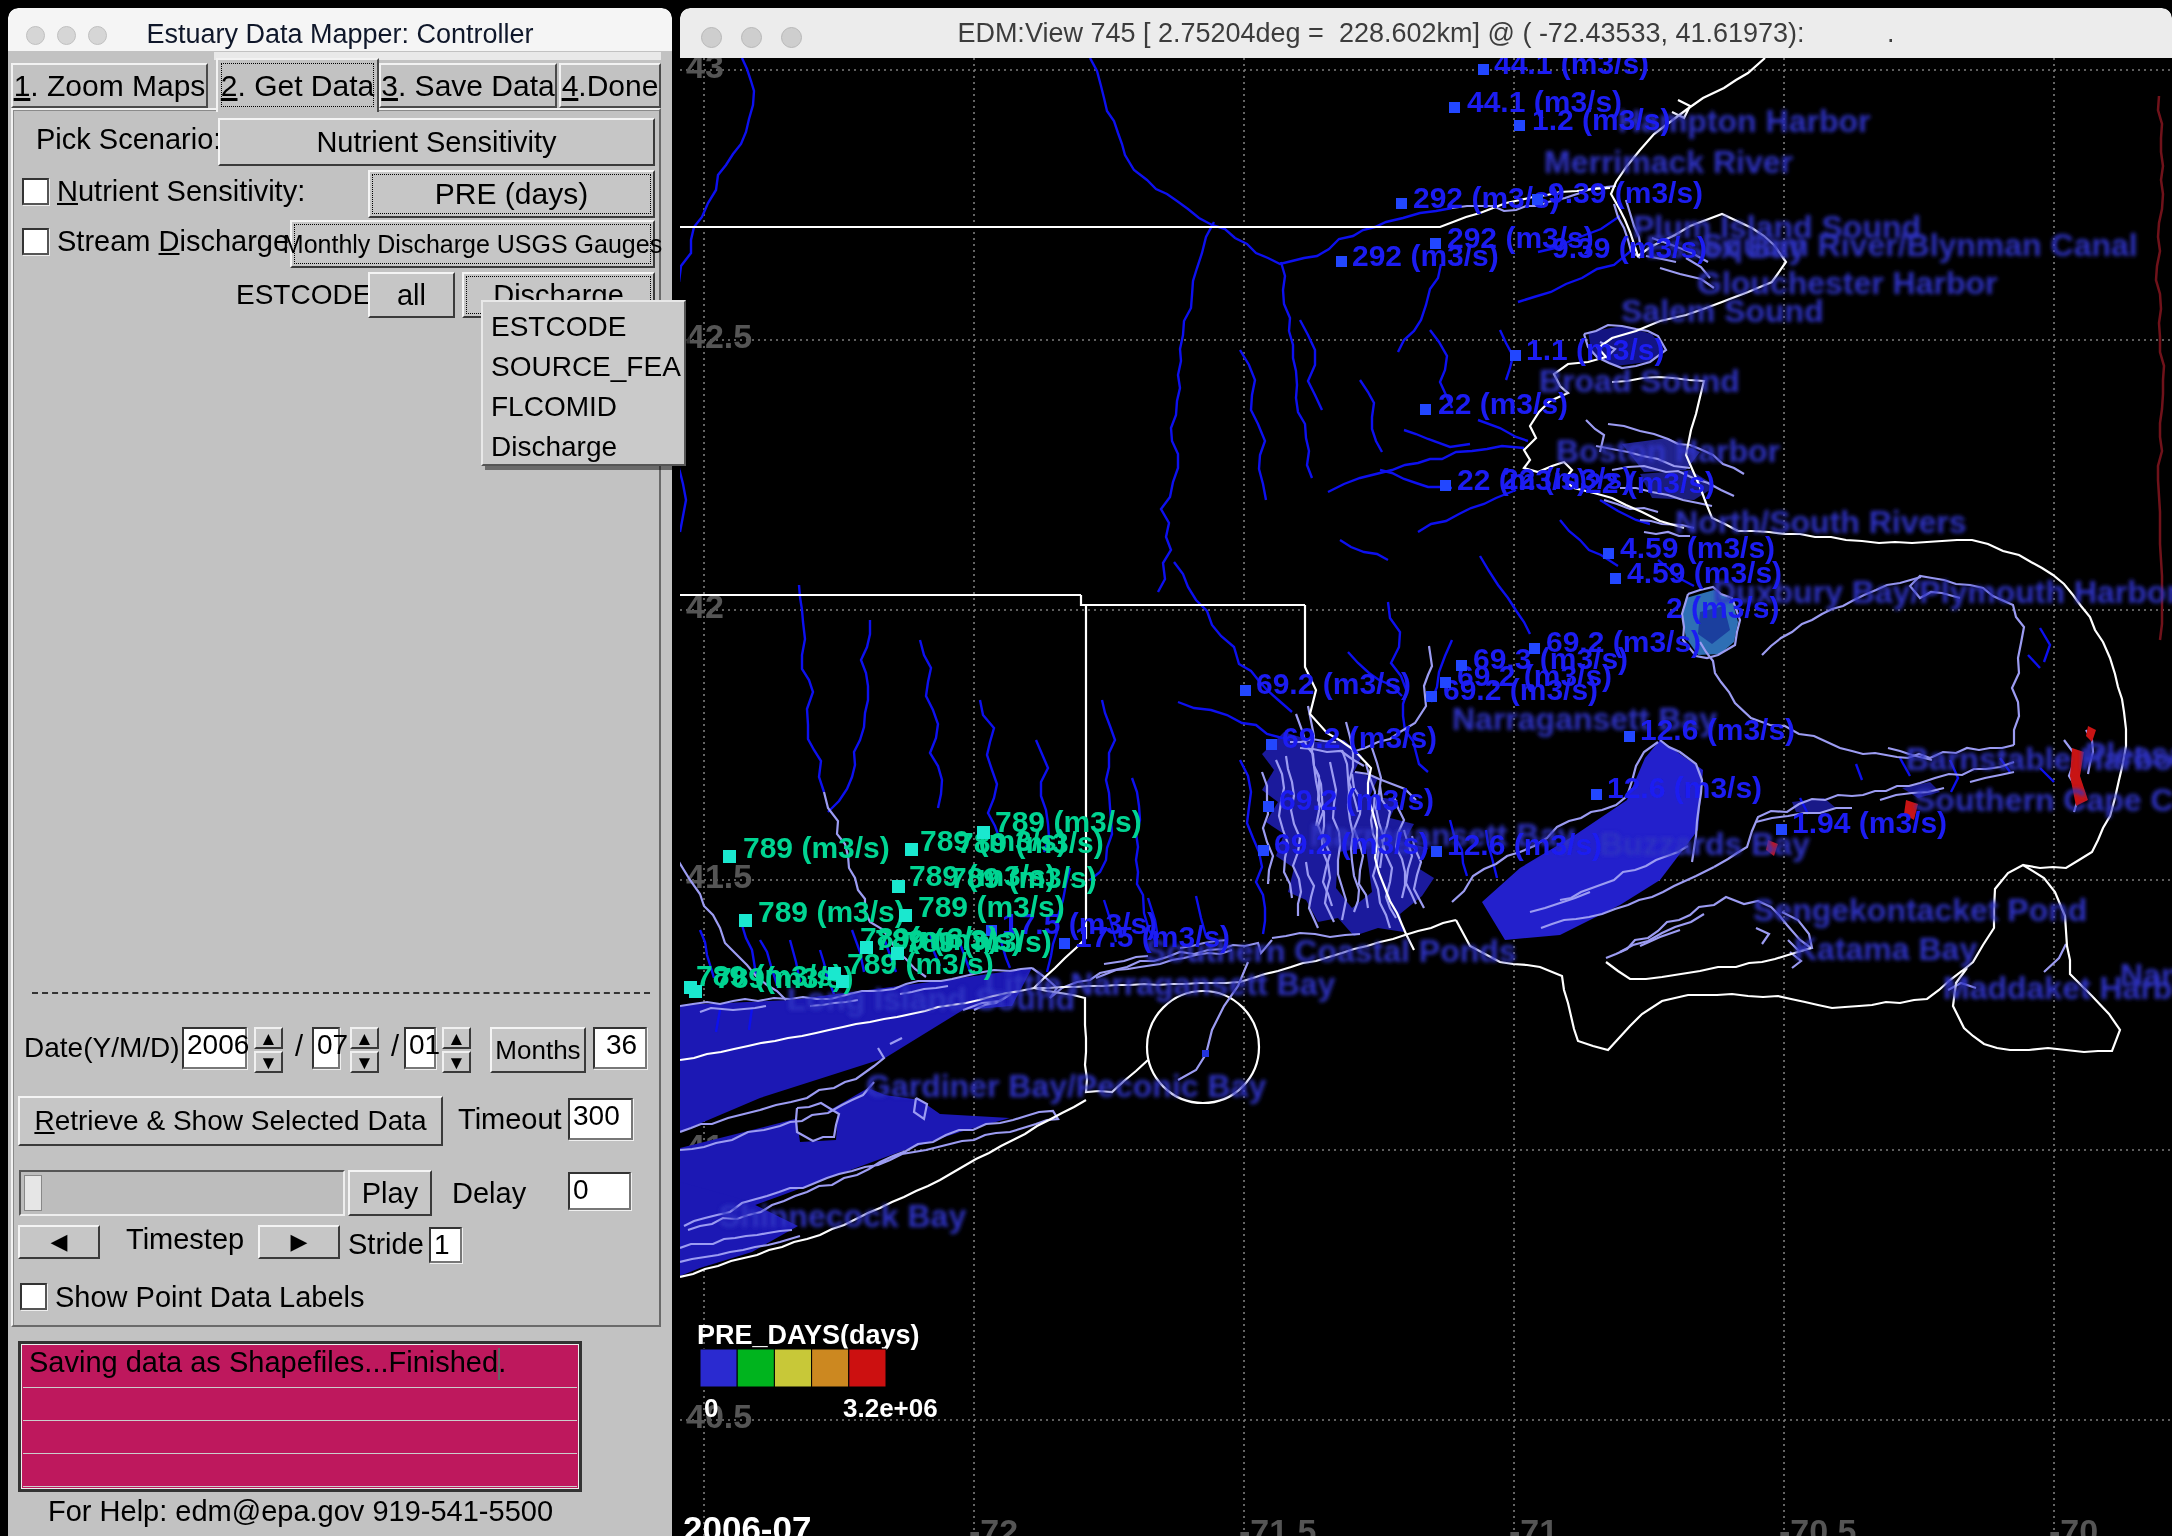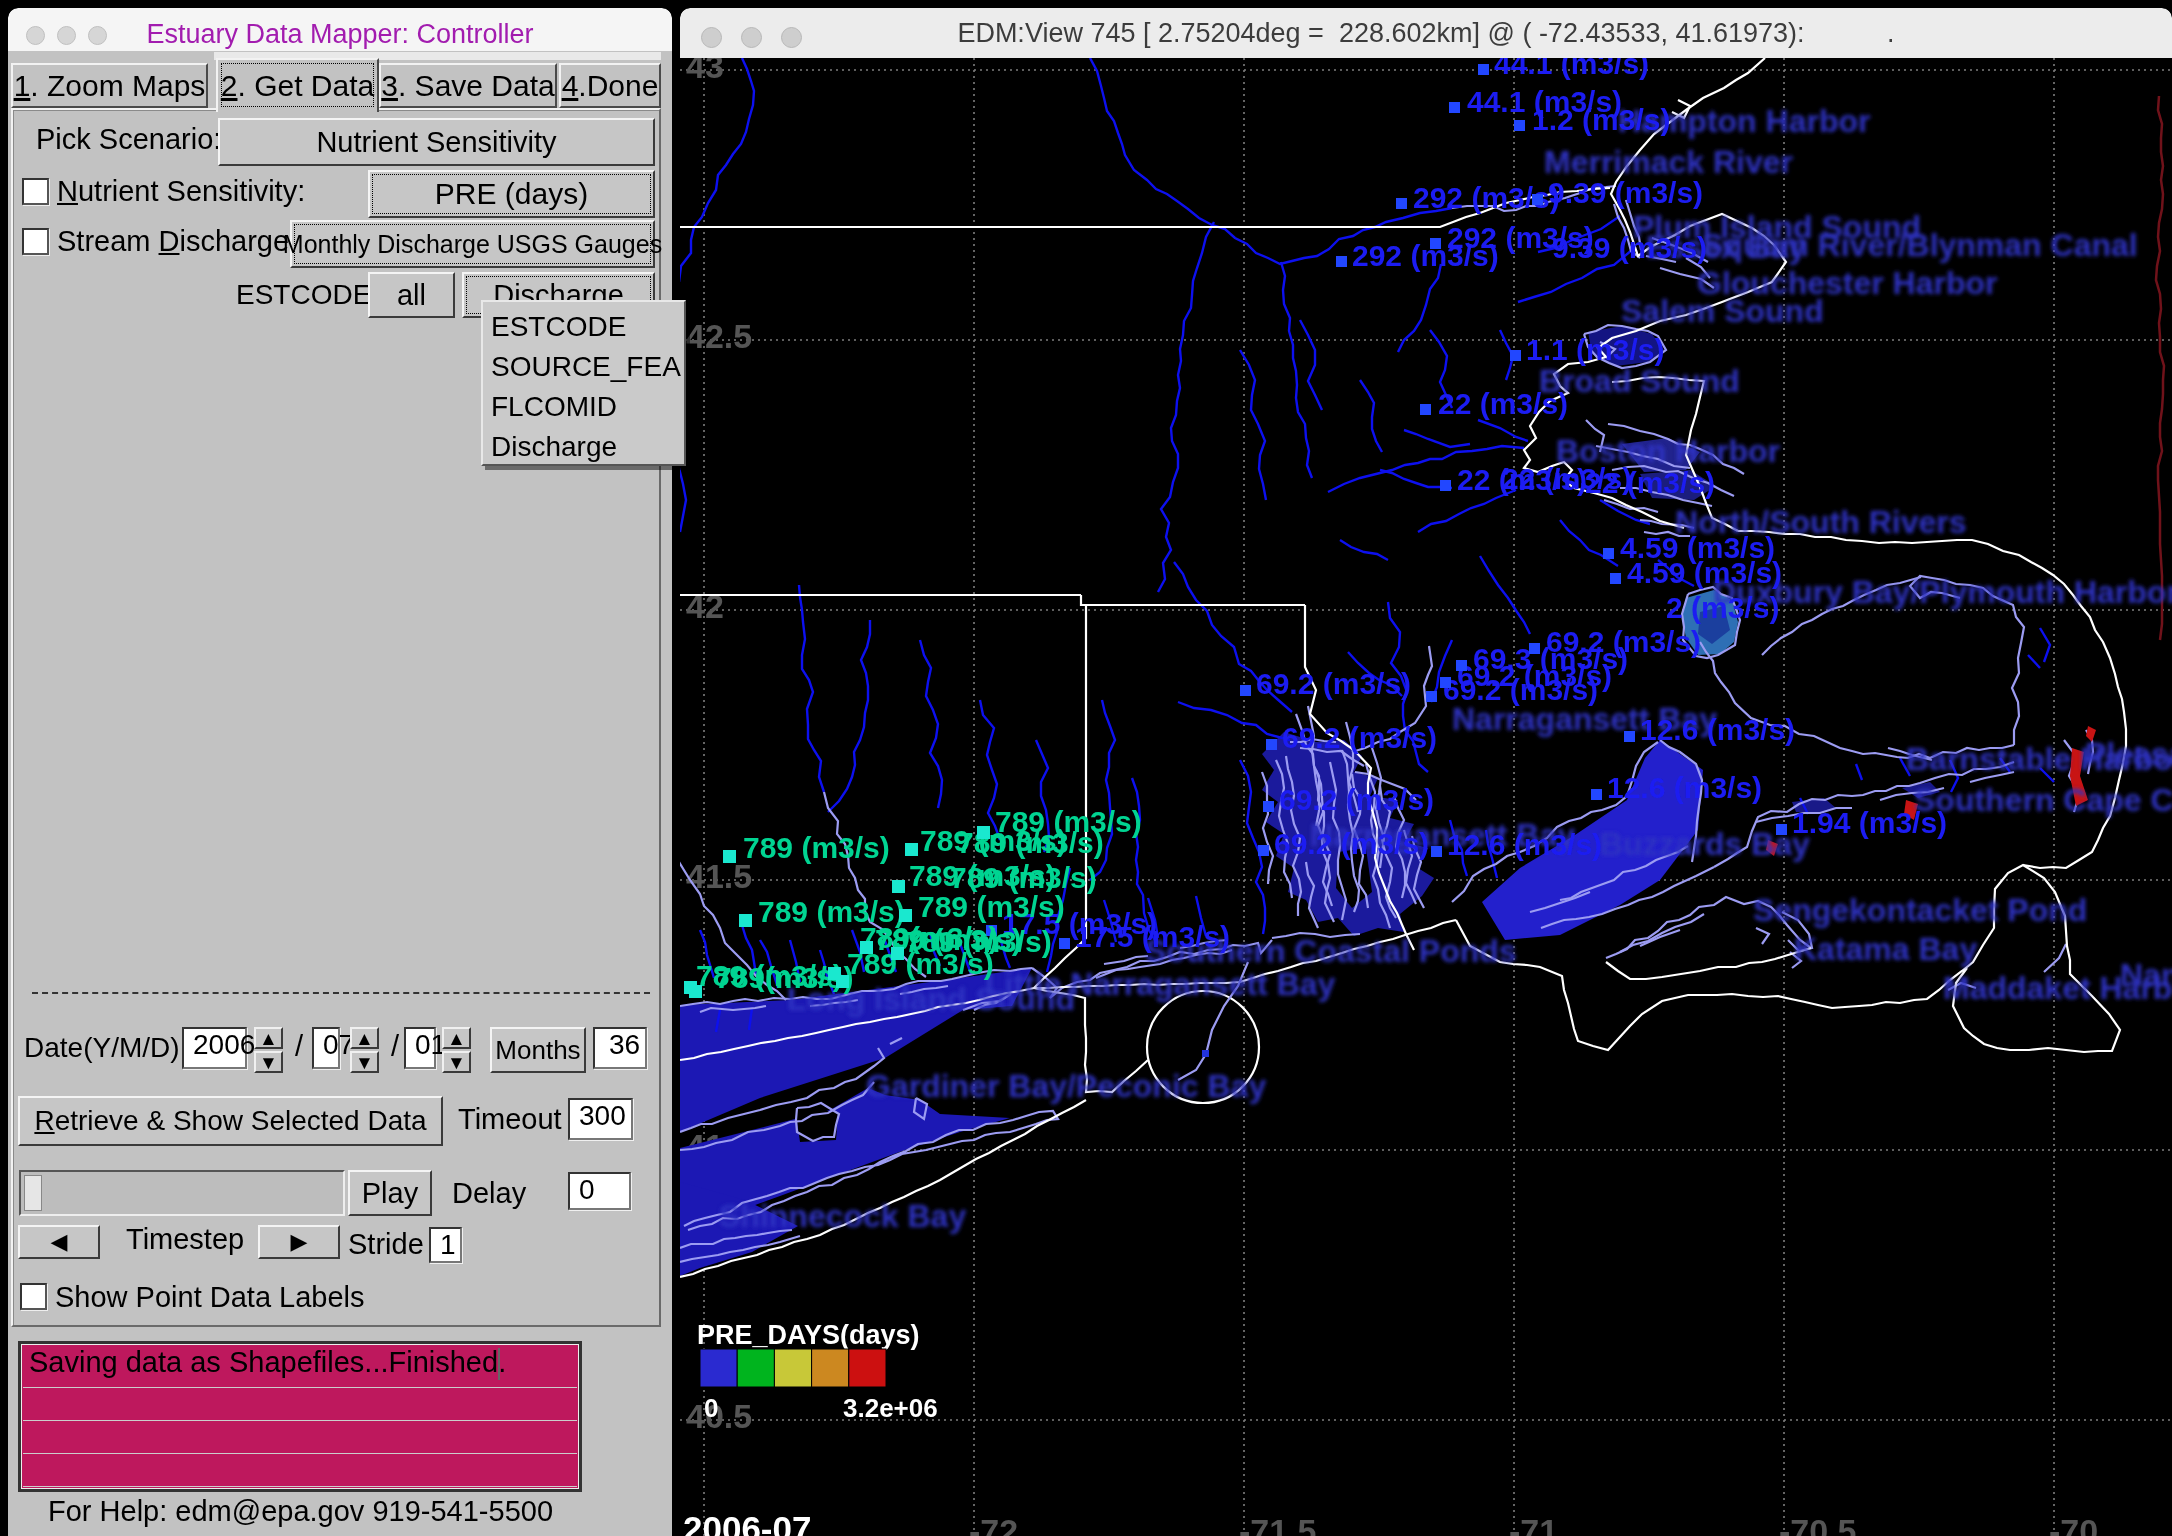--- a/index.html
+++ b/index.html
@@ -11,37 +11,37 @@
 .body{position:absolute;left:0;top:43px;right:0;bottom:0;background:#c2c2c2}
 .tab{position:absolute;display:flex;align-items:center;justify-content:center;background:#c2c2c2;color:#000;
  border-top:2px solid #f2f2f2;border-left:2px solid #f2f2f2;border-right:2px solid #4a4a4a;border-bottom:2px solid #4a4a4a}
 .tab.active{border-bottom:none;outline:1px dotted #000;outline-offset:-6px;z-index:2}
 .frame{position:absolute;border:2px solid #f2f2f2;border-right-color:#6a6a6a;border-bottom-color:#6a6a6a;box-shadow:inset 1px 1px 0 #8a8a8a}
 .btn{position:absolute;display:flex;align-items:center;justify-content:center;background:#c6c6c6;color:#000;
  border-top:2px solid #f4f4f4;border-left:2px solid #f4f4f4;border-right:2px solid #3a3a3a;border-bottom:2px solid #3a3a3a;white-space:nowrap}
 .btn.dot{outline:1px dotted #000;outline-offset:-5px}
 .lbl{position:absolute;font-size:29px;color:#000;white-space:nowrap}
 .cb{position:absolute;width:27px;height:27px;background:#fff;border:2px solid #555;border-top-color:#333;border-left-color:#333;box-shadow:1px 1px 0 #eee}
-.ent{position:absolute;background:#fff;color:#000;font-size:28px;padding-left:9px;border:2px solid #777;border-top-color:#333;border-left-color:#333;box-shadow:1px 1px 0 #f0f0f0}
+.ent{position:absolute;background:#fff;color:#000;font-size:28px;padding-left:3px;border:2px solid #777;border-top-color:#333;border-left-color:#333;box-shadow:1px 1px 0 #f0f0f0}
 .spin{position:absolute;width:29px;height:46px}
 .su,.sd{width:29px;height:22px;background:#c6c6c6;border-top:2px solid #f0f0f0;border-left:2px solid #f0f0f0;border-right:2px solid #3a3a3a;border-bottom:2px solid #3a3a3a;font-size:19px;text-align:center;line-height:19px;color:#000}
 .sd{margin-top:2px}
 .trough{position:absolute;background:#bdbdbd;border:2px solid #555;border-bottom-color:#eee;border-right-color:#eee}
 .pb{position:absolute;left:3px;top:3px;width:18px;height:36px;background:#e6e6e6;border:1px solid #888}
 .tarea{position:absolute;background:#be185d;border:3px solid #333;box-shadow:0 0 0 1px #eee inset}
 .tline{position:absolute;left:2px;right:2px;border-top:1px solid #ccc}
 .menu{position:absolute;background:#cacaca;border:2px solid #e8e8e8;border-right-color:#555;border-bottom-color:#555;box-shadow:4px 4px 0 rgba(0,0,0,.45);z-index:50}
 .mi{position:absolute;left:8px;font-size:28px;color:#000;white-space:nowrap}
 </style></head><body>
 <div class="win" style="left:8px;top:8px;width:664px;height:1528px">
     <div class="tbar" style="background:#f5f5f5">
       <span class="tl" style="left:18px"></span>
       <span class="tl" style="left:49px"></span>
       <span class="tl" style="left:80px"></span>
-      <div class="ttxt" style="color:#a21caf;line-height:52px">Estuary Data Mapper: Controller</div>
+      <div class="ttxt" style="color:#0f172a;line-height:52px">Estuary Data Mapper: Controller</div>
     </div>
     <div class="body">
       <div style="position:absolute;left:206px;top:1px;width:447px;height:8px;background:#e9e9e9"></div>
       <div class="tab" style="left:3px;top:12px;width:197px;height:45px;font-size:30px"><u>1</u>. Zoom Maps</div>
       <div class="tab active" style="left:208px;top:7px;width:163px;height:54px;font-size:30px"><u>2</u>. Get Data</div>
       <div class="tab" style="left:371px;top:12px;width:178px;height:45px;font-size:30px"><u>3</u>. Save Data</div>
       <div class="tab" style="left:551px;top:12px;width:102px;height:45px;font-size:30px"><u>4</u>.Done</div>
       <div class="frame" style="left:3px;top:57px;width:650px;height:1219px"></div>
       <div class="lbl" style="left:28px;top:72px">Pick Scenario:</div>
       <div class="btn" style="left:210px;top:67px;width:437px;height:48px;font-size:29px">Nutrient Sensitivity</div>

